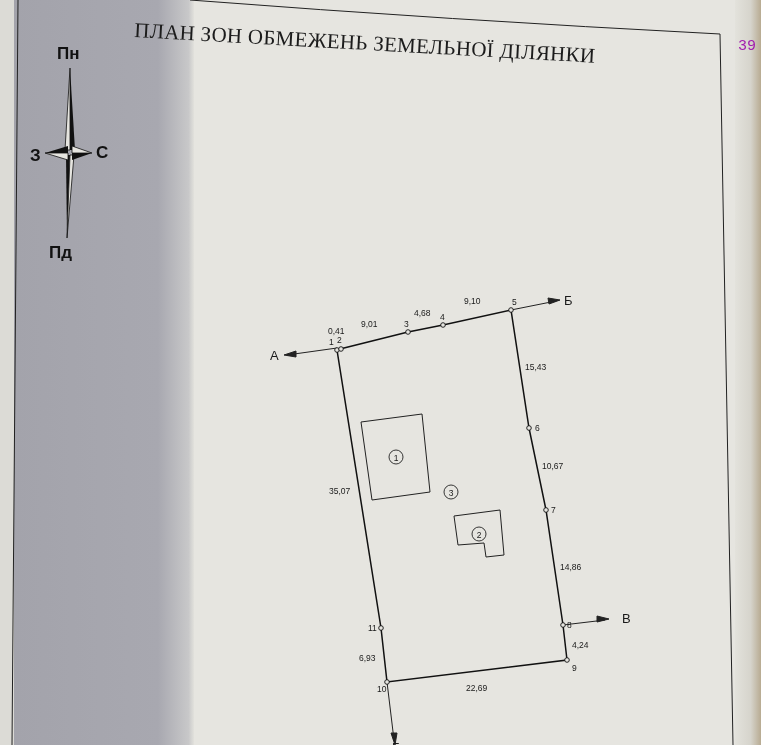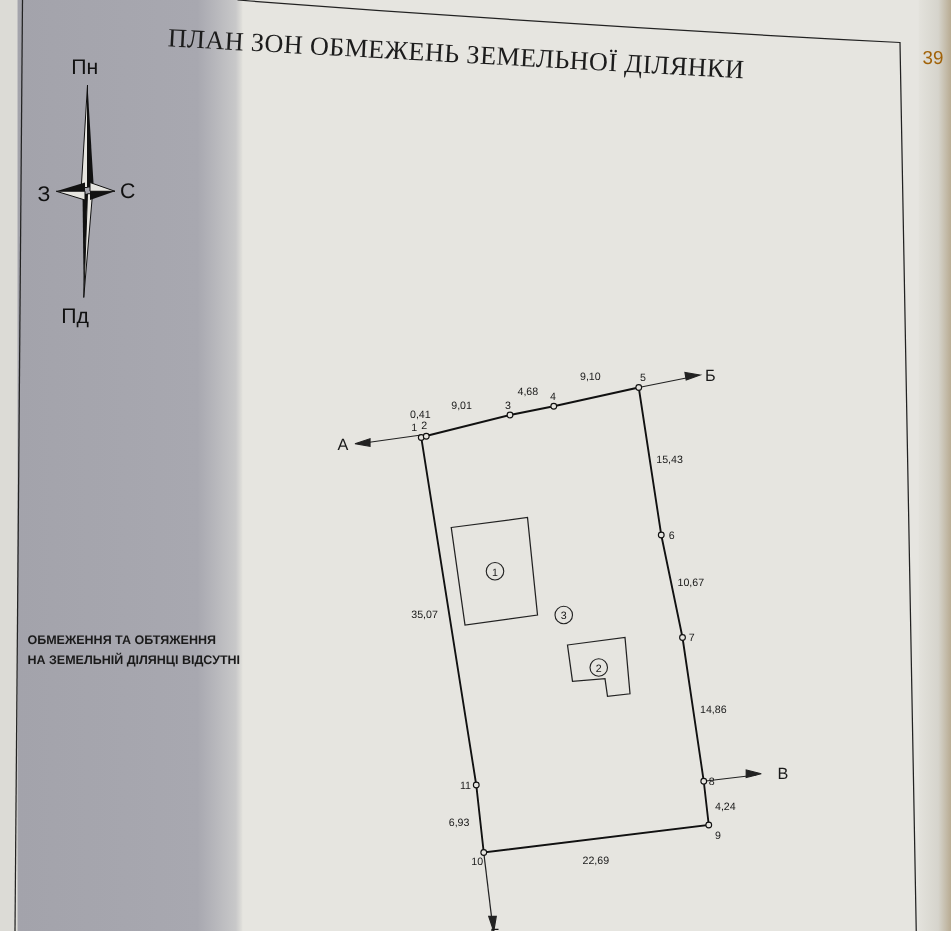--- a/index.html
+++ b/index.html
@@ -2,47 +2,43 @@
 <html><head>
 <meta charset="utf-8">
 <style>
   html,body{margin:0;padding:0;}
   body{width:761px;height:745px;overflow:hidden;position:relative;background:#d9d8d3;font-family:"Liberation Sans",sans-serif;}
   .page{position:absolute;left:0;top:0;width:761px;height:745px;background:#e6e5e0;}
   .shadow{position:absolute;left:14px;top:0;width:180px;height:745px;background:linear-gradient(90deg,#a3a3ab 0%,#a8a8b0 80%,#c8c8c9 97%,#e2e1dc 100%);}
   .leftstrip{position:absolute;left:0;top:0;width:14px;height:745px;background:#dcdbd6;}
   .edge{position:absolute;left:735px;top:0;width:26px;height:745px;background:linear-gradient(90deg,#e3e2dc,#d6d4cc 60%,#b8ab92);}
   .title{position:absolute;left:135px;top:18px;font-family:"Liberation Serif",serif;font-size:21px;letter-spacing:.3px;color:#1c1c1c;transform:rotate(3.2deg);transform-origin:left top;white-space:nowrap;}
-  .pagenum{position:absolute;left:738px;top:38px;font-family:Liberation Sans, sans-serif;font-size:15px;color:#a16207;}
+  .pagenum{position:absolute;left:738px;top:38px;font-family:Liberation Mono, monospace;font-size:15px;color:#a21caf;}
   .note{position:absolute;left:22px;top:505px;font-size:10px;font-weight:bold;color:#1a1a1a;line-height:16px;white-space:nowrap;}
-  .cl{position:absolute;font-weight:normal;font-size:17px;color:#111;}
+  .cl{position:absolute;font-weight:bold;font-size:17px;color:#111;}
   svg.plan{position:absolute;left:0;top:0;}
   .lbl{font-family:"Liberation Sans",sans-serif;font-size:8.5px;fill:#1a1a1a;}
   .big{font-family:"Liberation Sans",sans-serif;font-size:13px;fill:#1a1a1a;}
 </style>
 </head>
 <body>
 
 <div class="page">
   <div class="leftstrip"></div>
   <div class="shadow"></div>
   <div class="edge"></div>
 
   <div class="title">ПЛАН ЗОН ОБМЕЖЕНЬ ЗЕМЕЛЬНОЇ ДІЛЯНКИ</div>
   <div class="pagenum">39</div>
 
   <div class="cl" style="left:57px;top:44px;">Пн</div>
   <div class="cl" style="left:49px;top:243px;">Пд</div>
   <div class="cl" style="left:30px;top:146px;">З</div>
   <div class="cl" style="left:96px;top:143px;">С</div>
 
-  <div class="note">
-    <div>ОБМЕЖЕННЯ ТА ОБТЯЖЕННЯ</div>
-    <div>НА ЗЕМЕЛЬНІЙ ДІЛЯНЦІ ВІДСУТНІ</div>
-  </div>
 
   <svg class="plan" width="761" height="745" viewBox="0 0 761 745">
 
     <path d="M18 0 L12 745" stroke="#222" stroke-width="1" fill="none"></path>
     <path d="M190 0 Q450 20 720 34 L733 745" stroke="#222" stroke-width="1" fill="none"></path>
 
     <g>
       <polygon points="70,68 75,150 70,150" fill="#111"></polygon>
       <polygon points="70,68 65,150 70,150" fill="#e6e5e0" stroke="#111" stroke-width="0.8"></polygon>
       <polygon points="66,155 70,155 67,238" fill="#111"></polygon>

